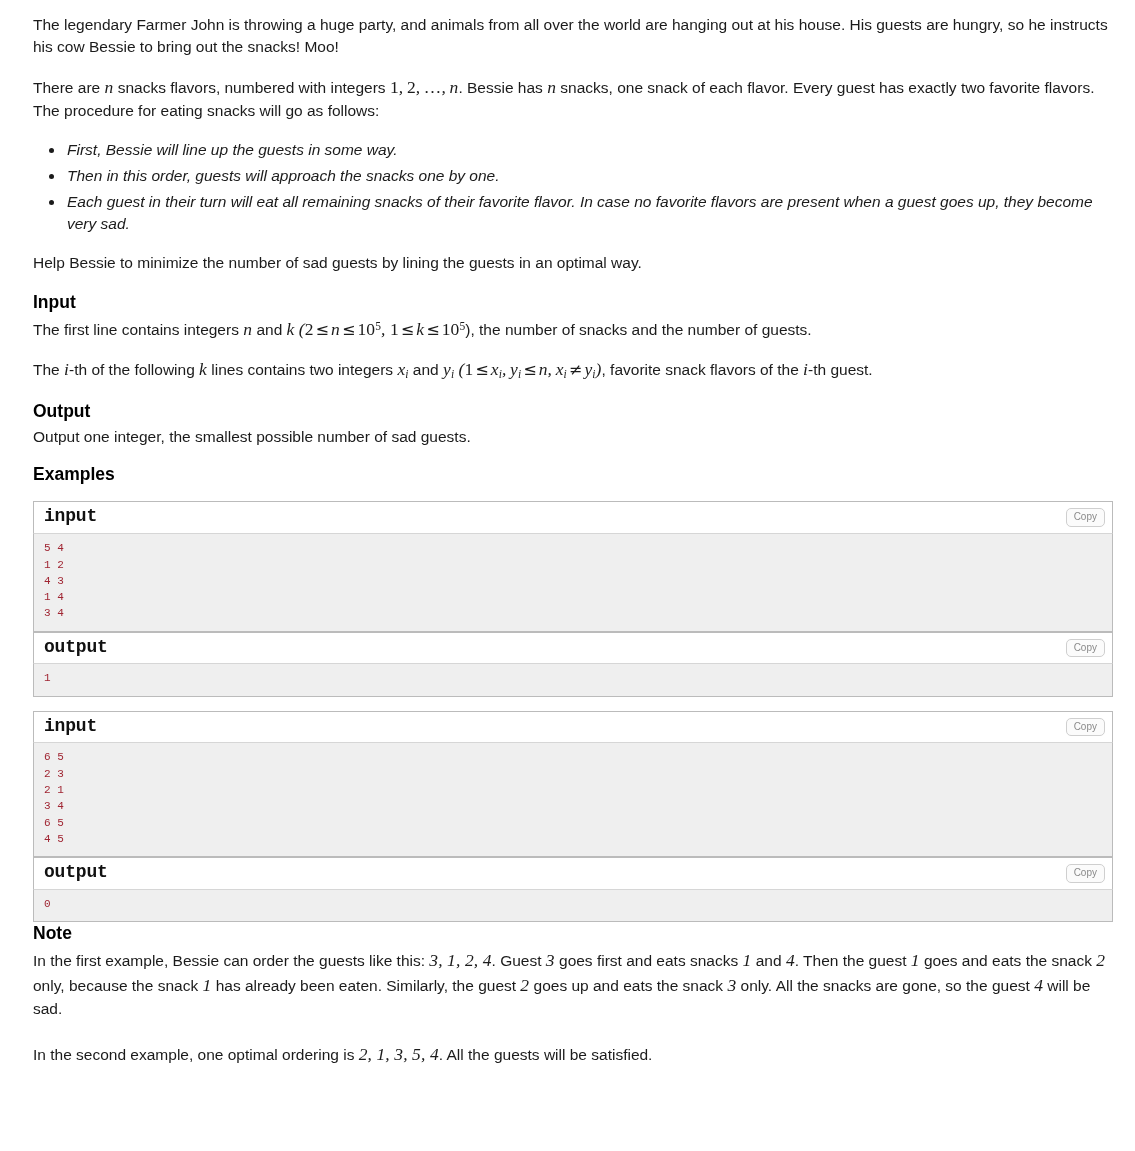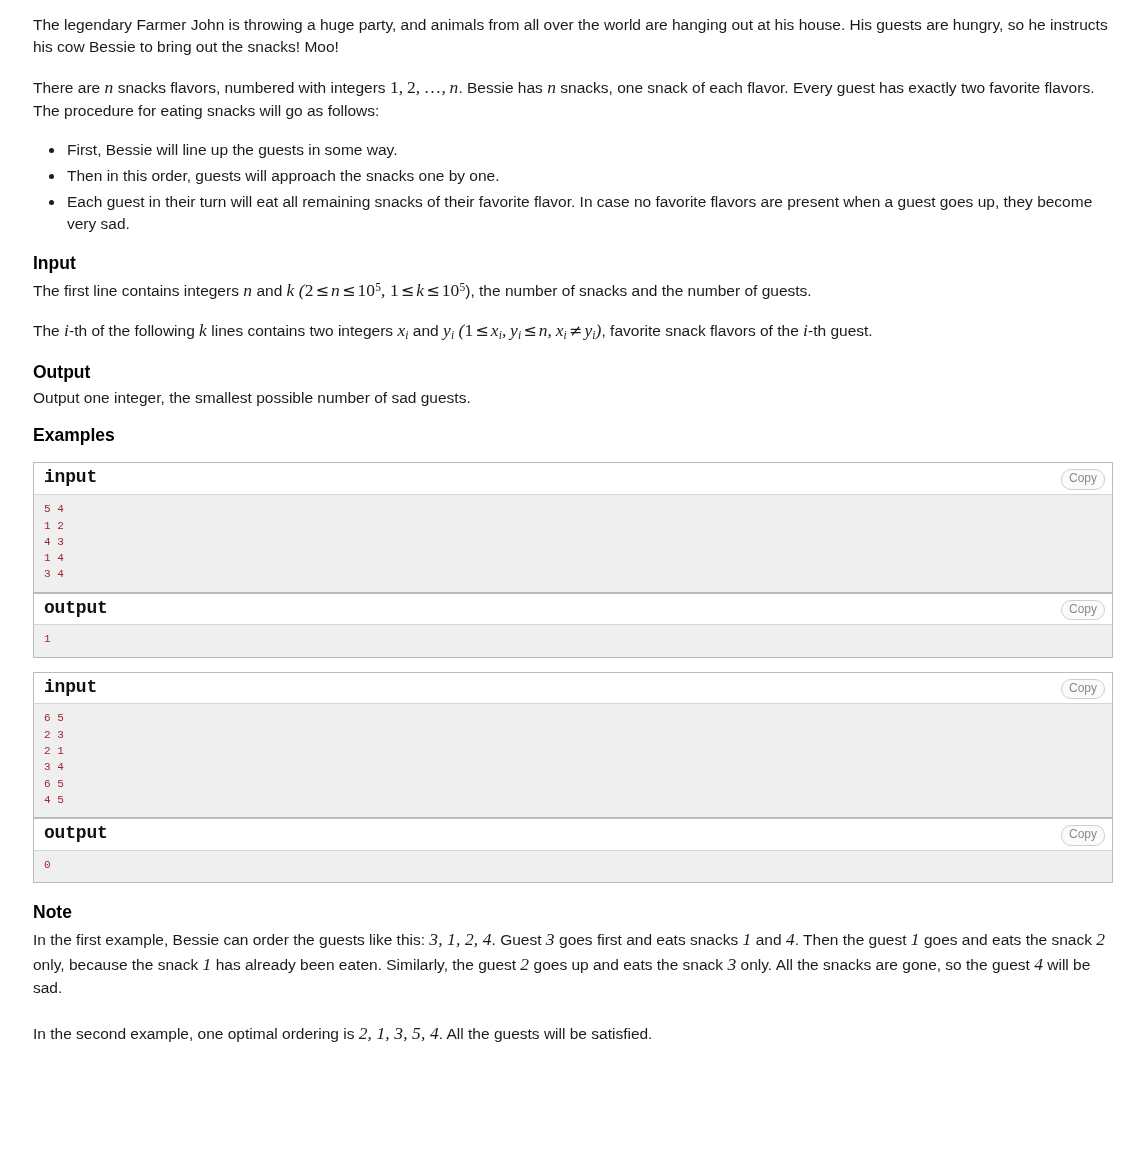--- a/index.html
+++ b/index.html
@@ -28,20 +28,21 @@
     margin: 0 0 8px 0;
   }
   ul.steps {
     margin: 0 0 17px 0;
     padding-left: 32px;
     list-style-type: disc;
   }
   ul.steps li {
     margin: 0 0 4px 0;
     padding-left: 2px;
+    font-style: italic;
   }
   ul.steps li:last-child { margin-bottom: 9px; }
 
   h2.section-title {
     font-size: 17.5px;
     font-weight: bold;
     margin: 0 0 3px 0;
     line-height: 1.3;
     color: #000;
   }
@@ -96,25 +97,25 @@
     font-weight: bold;
     color: #111111;
     letter-spacing: -0.2px;
     line-height: 1.1;
   }
   .copy-btn {
     position: absolute;
     right: 7px;
     top: 6px;
     font-family: "Liberation Sans", sans-serif;
-    font-size: 12px;
+    font-size: 10px;
     color: #8a8a8a;
     background: #fbfbfb;
     border: 1px solid #cfcfcf;
-    border-radius: 10px;
+    border-radius: 5px;
     padding: 2px 7px 3px 7px;
     line-height: 1.15;
     cursor: pointer;
   }
   pre.io-content {
     margin: 0;
     border: 1px solid #bbbbbb;
     border-top: none;
     background: #efefef;
     color: #a02532;
@@ -138,20 +139,21 @@
     <p>The legendary Farmer John is throwing a huge party, and animals from all over the world are hanging out at his house. His guests are hungry, so he instructs his cow Bessie to bring out the snacks! Moo!</p>
 
     <p><span>There are </span><span class="m">n</span><span> snacks flavors, numbered with integers </span><span class="m"><span class="num">1</span>, <span class="num">2</span>, <span class="num">…</span>, n</span><span>. Bessie has </span><span class="m">n</span><span> snacks, one snack of each flavor. Every guest has exactly two favorite flavors. The procedure for eating snacks will go as follows:</span></p>
 
     <ul class="steps">
       <li>First, Bessie will line up the guests in some way.</li>
       <li>Then in this order, guests will approach the snacks one by one.</li>
       <li>Each guest in their turn will eat all remaining snacks of their favorite flavor. In case no favorite flavors are present when a guest goes up, they become very sad.</li>
     </ul>
 
+    <p>Help Bessie to minimize the number of sad guests by lining the guests in an optimal way.</p>
   </div>
 
   <div class="section-block">
     <h2 class="section-title">Input</h2>
     <p class="tight"><span>The first line contains integers </span><span class="m">n</span><span> and </span><span class="m">k</span> <span class="m">(<span class="num">2</span><span class="op">≤</span>n<span class="op">≤</span><span class="num">10<sup>5</sup></span>,&nbsp;<span class="num">1</span><span class="op">≤</span>k<span class="op">≤</span><span class="num">10<sup>5</sup></span></span><span>), the number of snacks and the number of guests.</span></p>
 
     <p style="margin-top:16px"><span>The </span><span class="m">i</span><span>-th of the following </span><span class="m">k</span><span> lines contains two integers </span><span class="m">x<sub>i</sub></span><span> and </span><span class="m">y<sub>i</sub></span> <span class="m">(<span class="num">1</span><span class="op">≤</span>x<sub>i</sub>, y<sub>i</sub><span class="op">≤</span>n, x<sub>i</sub><span class="op">≠</span>y<sub>i</sub>)</span><span>, favorite snack flavors of the </span><span class="m">i</span><span>-th guest.</span></p>
   </div>
 
   <div class="section-block">
@@ -197,21 +199,21 @@
 
       <div class="io-title-bar">
         <div class="io-title">output</div>
         <button class="copy-btn">Copy</button>
       </div>
       <pre class="io-content block-output">0</pre>
     </div>
 
   </div>
 
-  <div style="margin-top:18px">
+  <div style="">
     <h2 class="section-title">Note</h2>
 
     <p class="tight"><span>In the first example, Bessie can order the guests like this: </span><span class="m num">3, 1, 2, 4</span><span>. Guest </span><span class="m num">3</span><span> goes first and eats snacks </span><span class="m num">1</span><span> and </span><span class="m num">4</span><span>. Then the guest </span><span class="m num">1</span><span> goes and eats the snack </span><span class="m num">2</span><span> only, because the snack </span><span class="m num">1</span><span> has already been eaten. Similarly, the guest </span><span class="m num">2</span><span> goes up and eats the snack </span><span class="m num">3</span><span> only. All the snacks are gone, so the guest </span><span class="m num">4</span><span> will be sad.</span></p>
 
     <p style="margin-top:22px;margin-bottom:0"><span>In the second example, one optimal ordering is </span><span class="m num">2, 1, 3, 5, 4</span><span>. All the guests will be satisfied.</span></p>
   </div>
 
 </div>
 
 </body></html>

